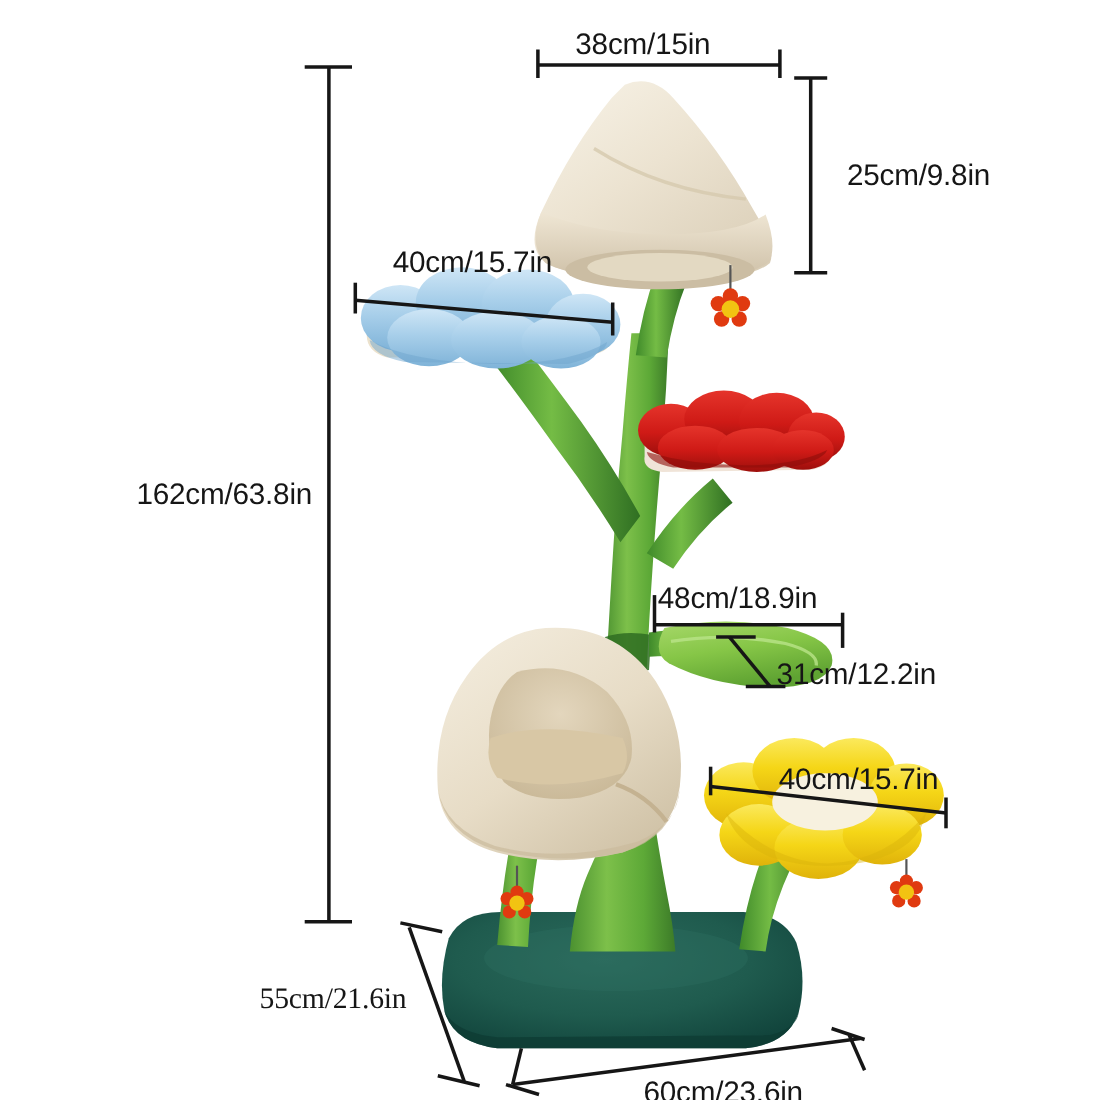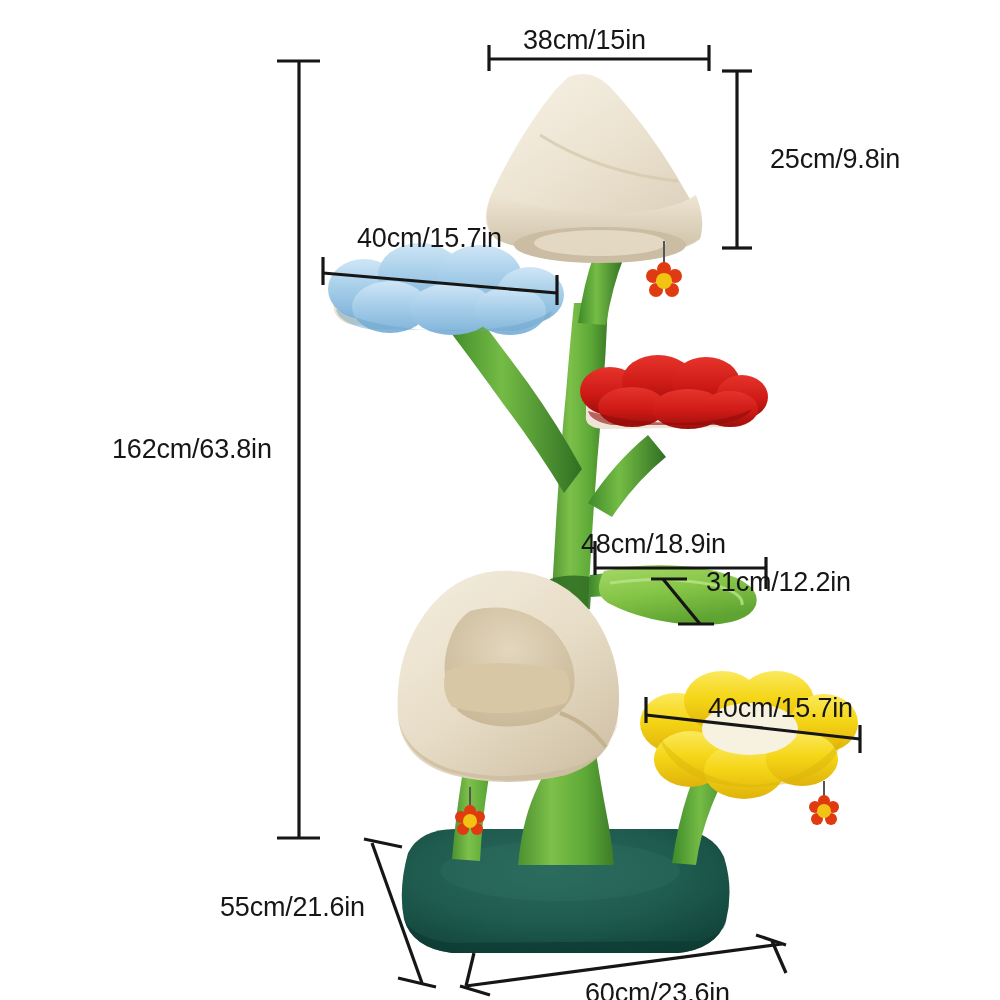--- a/index.html
+++ b/index.html
@@ -286,25 +286,25 @@
       </g>
     </g>
   </svg>
 
   <div class="dimlabel" style="left:523px;top:4px;">38cm/15in</div>
 
   <div class="dimlabel" style="left:770px;top:123px;">25cm/9.8in</div>
 
   <div class="dimlabel" style="left:357px;top:202px;">40cm/15.7in</div>
 
-  <div class="dimlabel" style="left:112px;top:413px;">162cm/63.8in</div>
-
-  <div class="dimlabel" style="left:581px;top:508px;">48cm/18.9in</div>
-
-  <div class="dimlabel" style="left:706px;top:546px;">31cm/12.2in</div>
+  <div class="dimlabel" style="left:124px;top:413px;">162cm/63.8in</div>
+
+  <div class="dimlabel" style="left:598px;top:508px;">48cm/18.9in</div>
+
+  <div class="dimlabel" style="left:706px;top:577px;">31cm/12.2in</div>
 
   <div class="dimlabel" style="left:708px;top:672px;">40cm/15.7in</div>
 
-  <div class="dimlabel" style="left:220px;top:871px;">55cm/21.6in</div>
+  <div class="dimlabel" style="left:236px;top:871px;font-family:Liberation Serif, serif;">55cm/21.6in</div>
 
   <div class="dimlabel" style="left:585px;top:957px;">60cm/23.6in</div>
 
 </div>
 
 </body></html>

